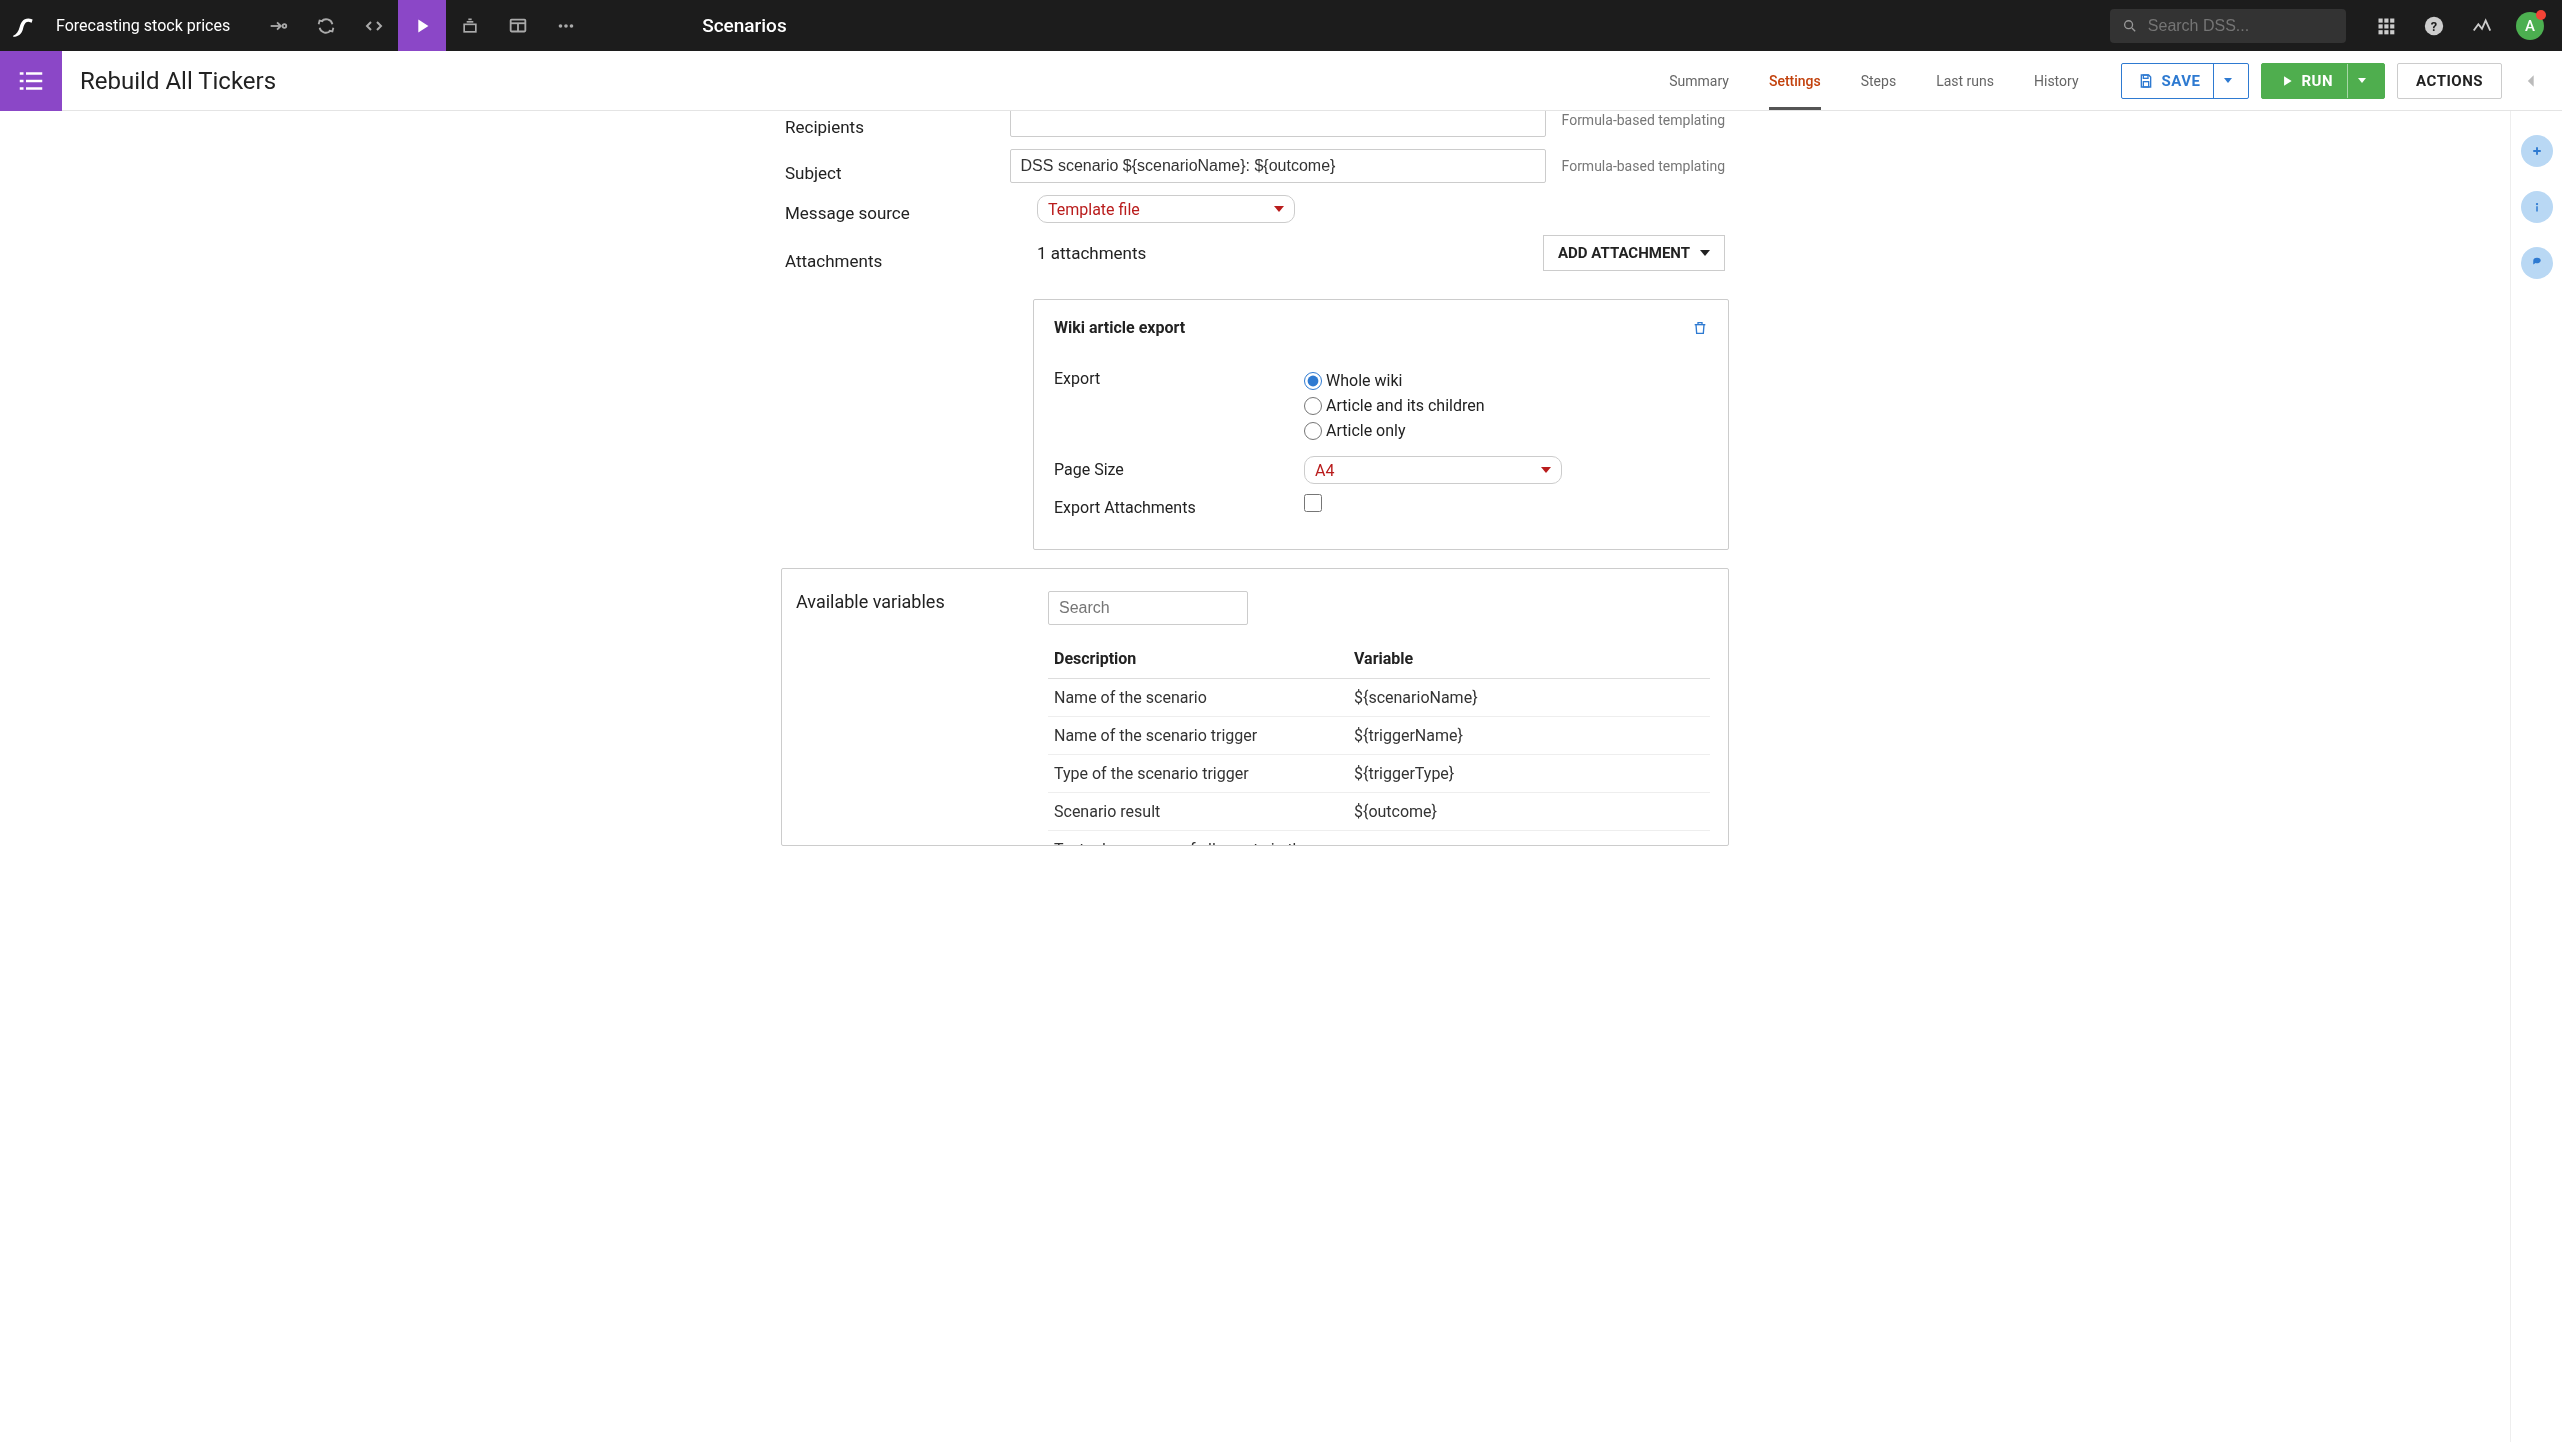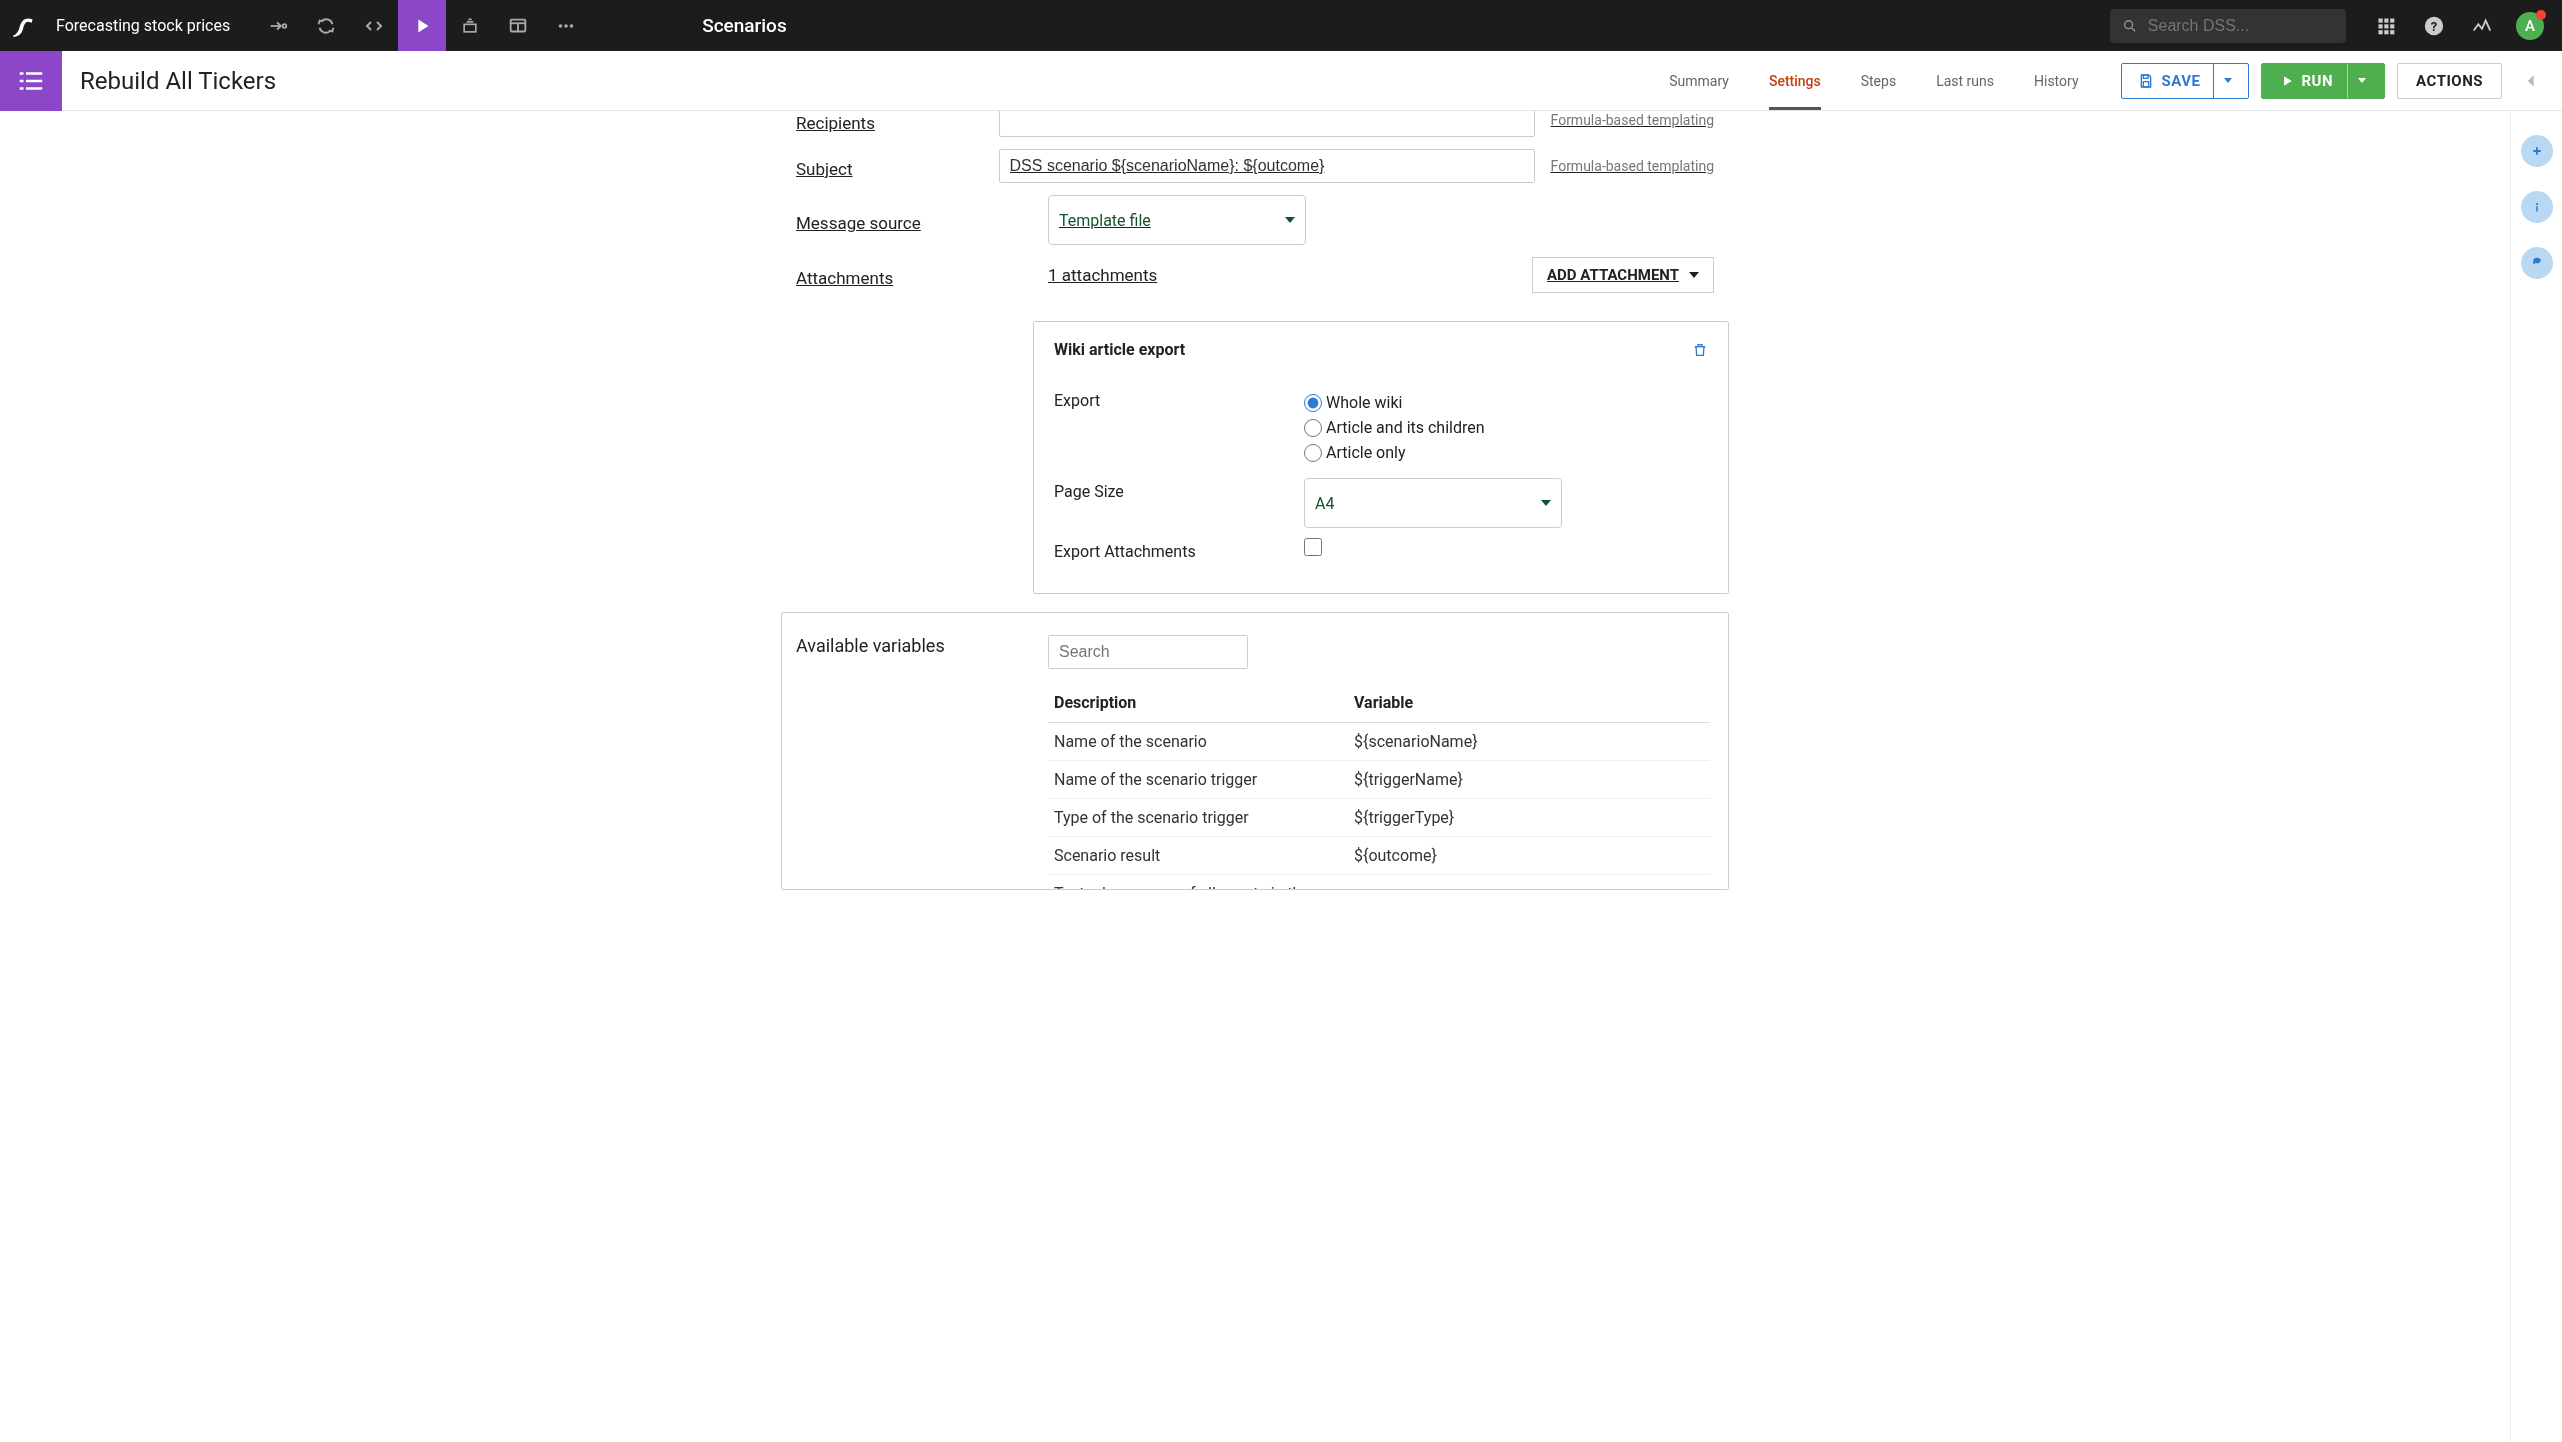--- a/index.html
+++ b/index.html
@@ -88,34 +88,34 @@
 .right-rail .rail-btn { width:32px; height:32px; border-radius:50%; background:#b9d8f4; display:flex; align-items:center; justify-content:center; color:#2e7ad1; cursor:pointer; }
 
 .content-scroll {
   flex:1;
   overflow-y: auto;
   display:flex; justify-content:center;
   padding: 0 0 40px 0;
 }
 .content-inner { width: 948px; margin-top:-20px; }
 
-.form-row { display:flex; align-items:center; margin: 12px 15px; text-decoration: underline; }
+.form-row { display:flex; align-items:flex-end; margin: 12px 4px; }
 .form-label { width: 252px; font-size: 17px; color:#222; padding-top:6px; }
 .form-field { flex:1; display:flex; align-items:center; }
 .hint { font-size:14px; color:#777; margin-left:16px; white-space:nowrap; }
 
 .text-input {
   width: 536px; height: 34px;
   border: 1px solid #ccc; border-radius:2px;
   padding: 0 10px; font-size:16px; color:#333;
 }
 .select {
-  width: 258px; height: 50px;
-  border:1px solid #ccc; border-radius:4px;
-  padding: 0 10px; font-size:16px; color:#14532d;
+  width: 258px; height: 28px;
+  border:1px solid #ccc; border-radius:10px;
+  padding: 0 10px; font-size:16px; color:#b91c1c;
   display:flex; align-items:center; justify-content:space-between;
   background:#fff; cursor:pointer;
 }
 
 .attachments-header { display:flex; justify-content:space-between; align-items:center; width:100%; }
 .add-attach-btn { border:1px solid #ccc; height:36px; padding:0 14px; display:flex; align-items:center; gap:10px; font-weight:700; font-size:15px; cursor:pointer; }
 
 .attach-box {
   margin-left:252px;
   border:1px solid #ccc; border-radius:2px; background:#fff;

